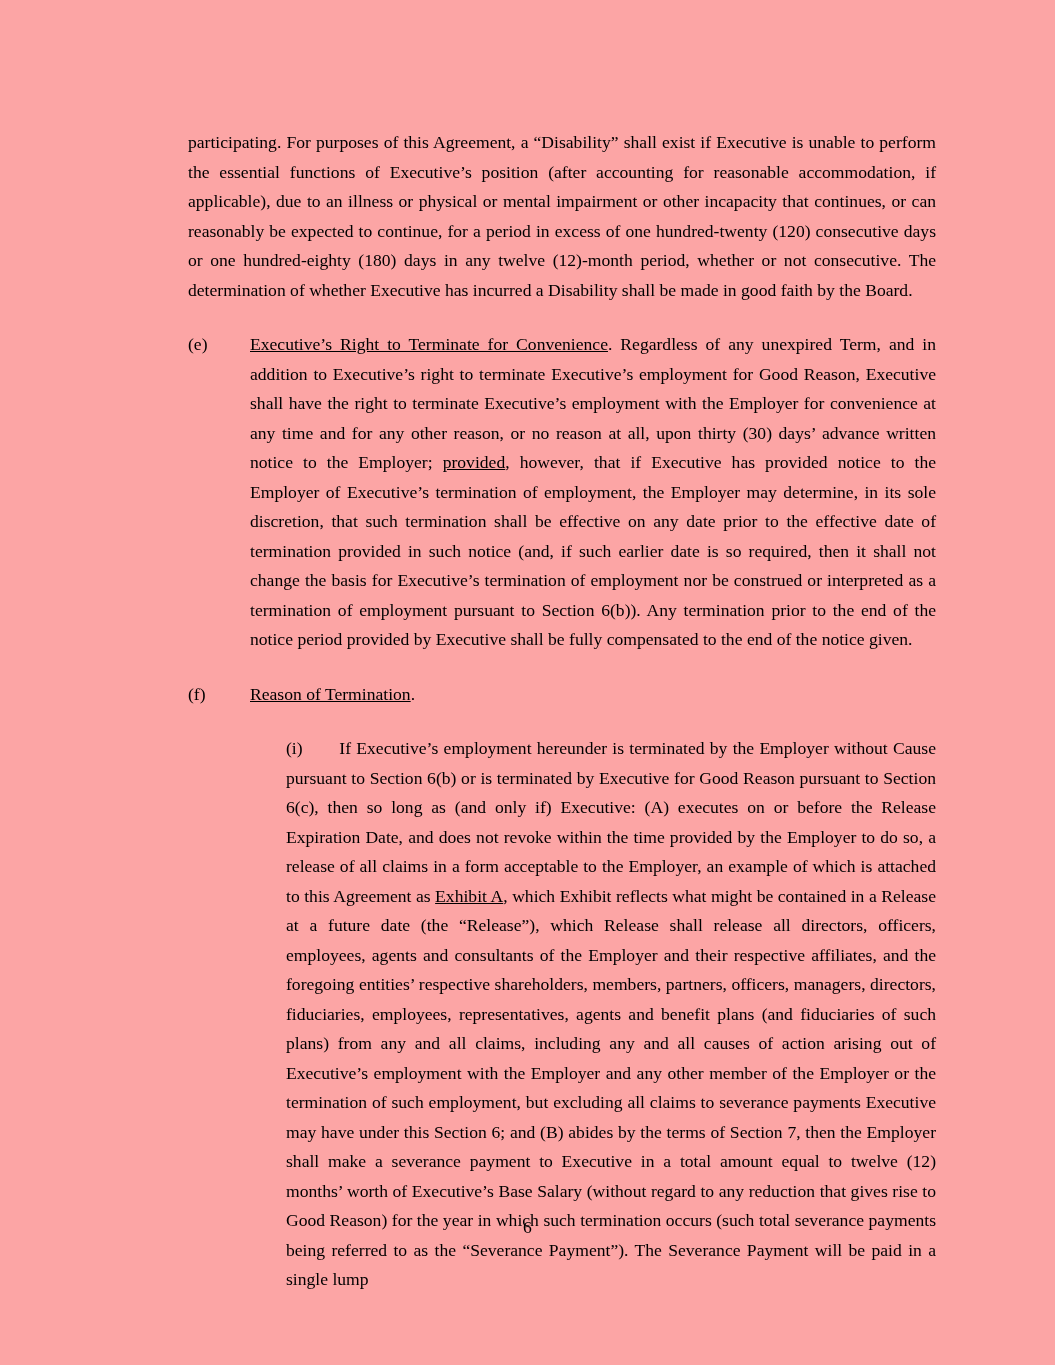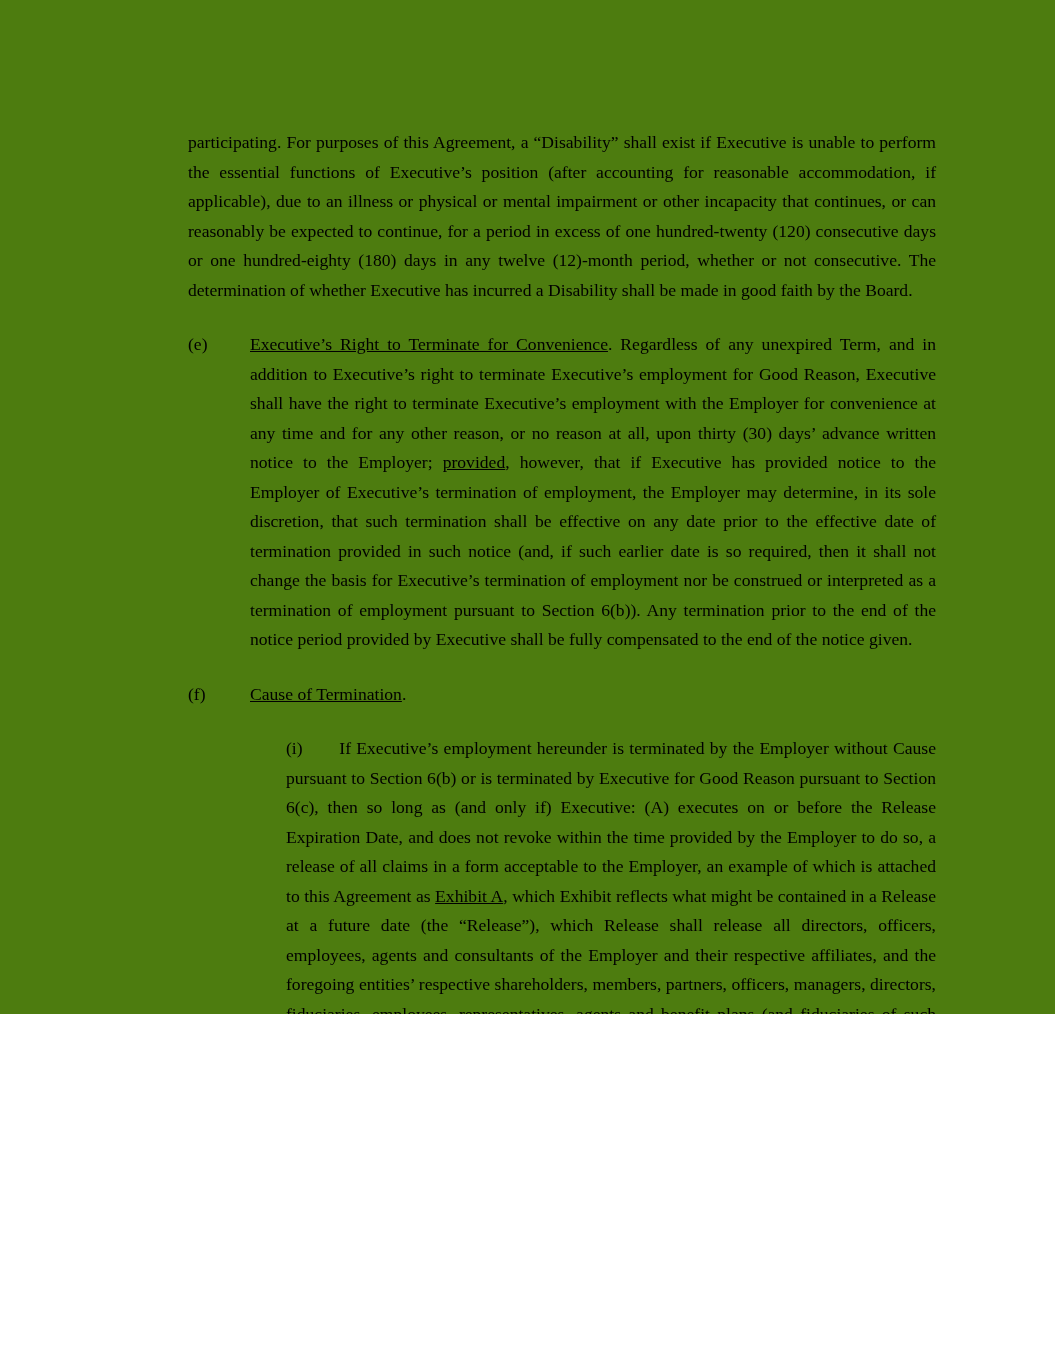--- a/index.html
+++ b/index.html
@@ -3,22 +3,22 @@
 <meta charset="utf-8">
 <style>
   html, body {
     margin: 0;
     padding: 0;
     background: #ffffff;
   }
   .page {
     position: relative;
     width: 1055px;
-    height: 1014px;
-    background: #4d7c0f;
+    height: 1365px;
+    background: #fca5a5;
     font-family: "Liberation Serif", "DejaVu Serif", serif;
     color: #000000;
     box-sizing: border-box;
     overflow: hidden;
   }
   .content {
     position: absolute;
     left: 188px;
     top: 128px;
     width: 748px;
@@ -79,21 +79,21 @@
     <div class="block">
       <div class="marker">(e)</div>
       <div class="body-col">
         <p class="para"><u>Executive’s Right to Terminate for Convenience</u><span>.  Regardless of any unexpired Term, and in addition to Executive’s right to terminate Executive’s employment for Good Reason, Executive shall have the right to terminate Executive’s employment with the Employer for convenience at any time and for any other reason, or no reason at all, upon thirty (30) days’ advance written notice to the Employer; </span><u>provided</u><span>, however, that if Executive has provided notice to the Employer of Executive’s termination of employment, the Employer may determine, in its sole discretion, that such termination shall be effective on any date prior to the effective date of termination provided in such notice (and, if such earlier date is so required, then it shall not change the basis for Executive’s termination of employment nor be construed or interpreted as a termination of employment pursuant to Section 6(b)). Any termination prior to the end of the notice period provided by Executive shall be fully compensated to the end of the notice given.</span></p>
       </div>
     </div>
 
     <div class="block">
       <div class="marker">(f)</div>
       <div class="body-col">
-        <p class="para"><u>Cause of Termination</u><span>.</span></p>
+        <p class="para"><u>Reason of Termination</u><span>.</span></p>
       </div>
     </div>
 
     <div class="block indent-block">
       <div class="body-col">
         <p class="para"><span>(i)</span><span class="nowrap-gap">&nbsp;&nbsp;&nbsp;&nbsp;&nbsp;&nbsp;&nbsp;</span><span>If Executive’s employment hereunder is terminated by the Employer without Cause pursuant to Section 6(b) or is terminated by Executive for Good Reason pursuant to Section 6(c), then so long as (and only if) Executive: (A) executes on or before the Release Expiration Date, and does not revoke within the time provided by the Employer to do so, a release of all claims in a form acceptable to the Employer, an example of which is  attached to this Agreement as </span><u>Exhibit A</u><span>, which Exhibit reflects what might be contained in a Release at a future date (the “Release”), which Release shall release all directors, officers, employees, agents and consultants of the Employer and their respective affiliates, and the foregoing entities’ respective shareholders, members, partners, officers, managers, directors, fiduciaries, employees, representatives, agents and benefit plans (and fiduciaries of such plans) from any and all claims, including any and all causes of action arising out of Executive’s employment with the Employer and any other member of the Employer or the termination of such employment, but excluding all claims to severance payments Executive may have under this Section 6; and (B) abides by the terms of Section 7, then the Employer shall make a severance payment to Executive in a total amount equal to twelve (12) months’ worth of Executive’s Base Salary (without regard to any reduction that gives rise to Good Reason) for the year in which such termination occurs (such total severance payments being referred to as the “Severance  Payment”). The Severance Payment will be paid in a single lump</span></p>
       </div>
     </div>
 
   </div>

